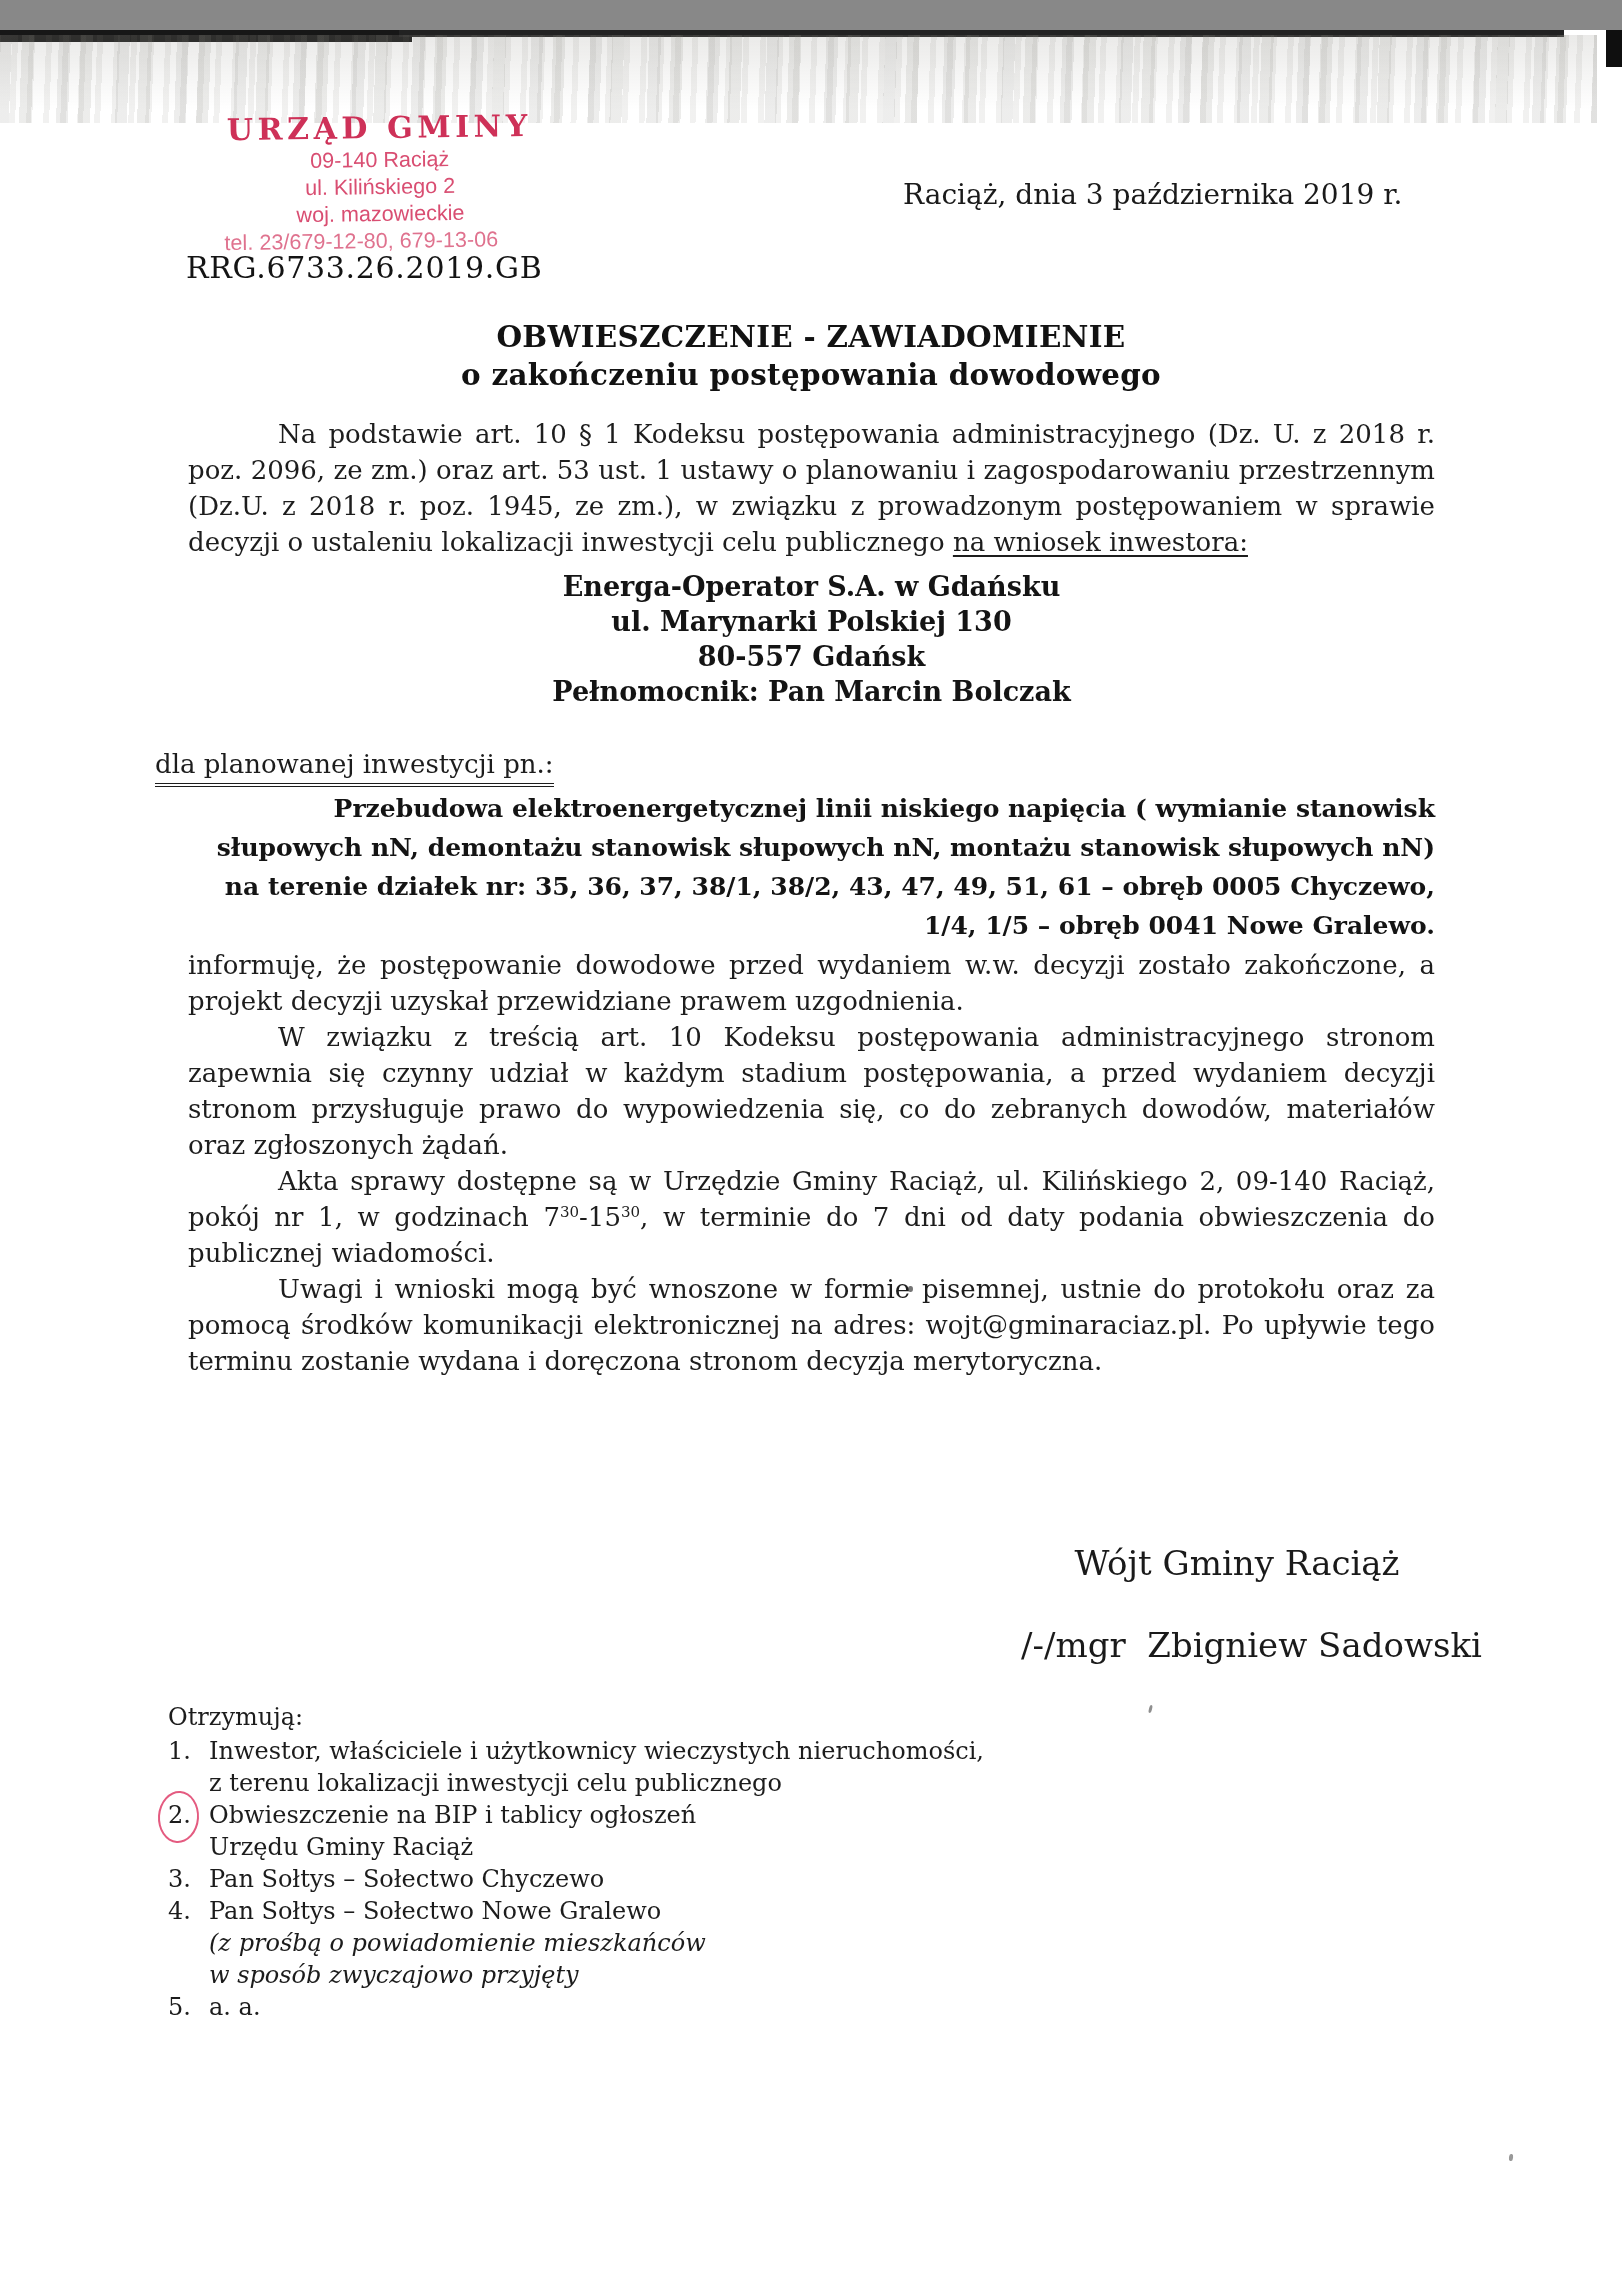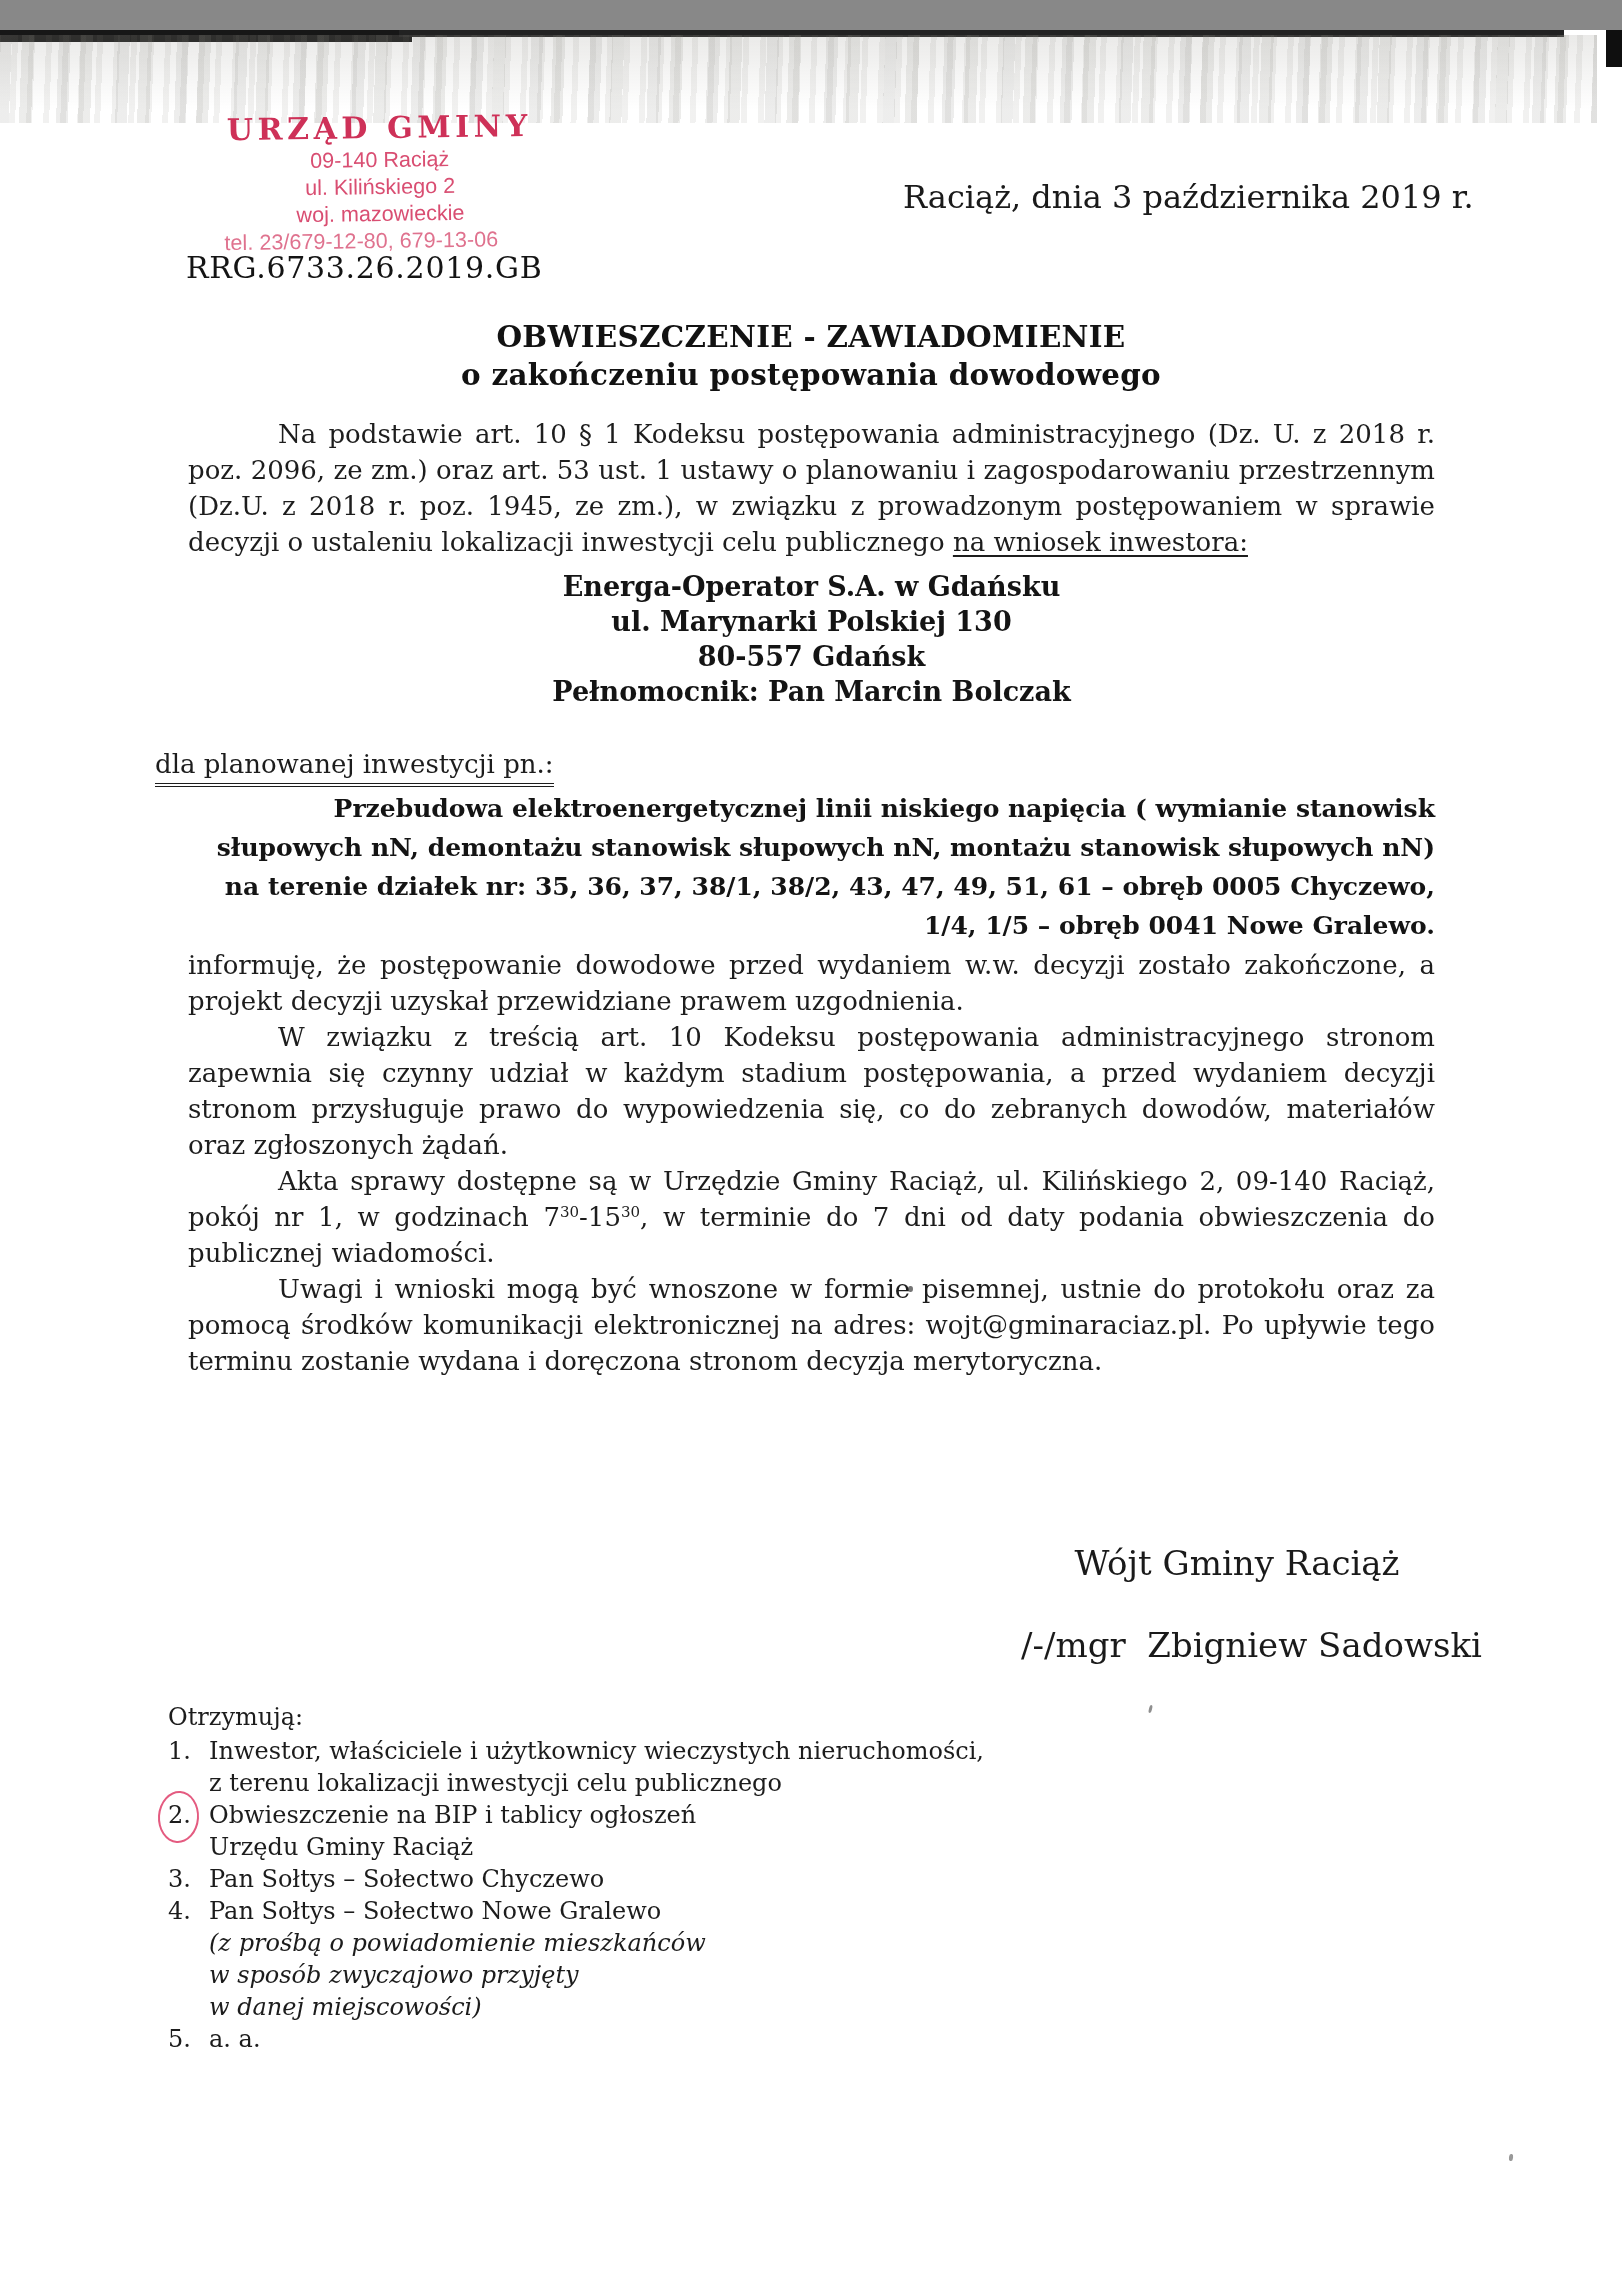--- a/index.html
+++ b/index.html
@@ -24,21 +24,21 @@
   .speck.s2{left:1149px;top:1675px;width:3.3px;height:7.9px;opacity:.6;transform:rotate(14deg);border-radius:40%;}
   .speck.s3{left:1509px;top:2124px;width:3.9px;height:7.2px;opacity:.55;border-radius:40%;transform:rotate(8deg);}
 
   
   .stamp{position:absolute;left:195px;top:79px;width:370px;text-align:center;transform:rotate(-0.8deg);}
   .stamp-title{font-size:30px;font-weight:bold;letter-spacing:4.6px;color:#ce3158;line-height:37px;}
   .stamp-line{font-family:"Liberation Sans","DejaVu Sans",sans-serif;font-size:21.6px;line-height:27px;color:#d94e72;}
   .stamp-tel{white-space:nowrap;margin-left:-39px;color:#da5a7b;opacity:.85;}
 
   .ref{position:absolute;left:186px;top:220px;font-size:30px;letter-spacing:0.7px;color:#141414;}
-  .date{position:absolute;left:903px;top:148px;font-size:32px;color:#1a1a1a;}
+  .date{position:absolute;left:903px;top:148px;font-size:28px;color:#1a1a1a;}
 
   .title{position:absolute;left:0;top:288px;width:1622px;text-align:center;font-weight:bold;font-size:29.4px;line-height:38px;color:#121212;letter-spacing:0.3px;}
 
   .body{position:absolute;left:188px;top:386px;width:1247px;font-size:26px;line-height:36px;}
   p.just{margin:0;text-align:justify;}
   .indent{text-indent:90px;}
   .underlined{text-decoration:underline;text-decoration-thickness:2px;text-underline-offset:3.9px;}
   .investor{margin-top:9.2px;text-align:center;font-weight:bold;font-size:27px;line-height:35px;color:#141414;}
   .for-label{margin-top:37px;margin-left:-33px;font-size:26px;}
   .u2{border-bottom:4.6px double #1d1d1d;padding-bottom:0.7px;display:inline-block;}
@@ -151,21 +151,20 @@
         <span class="dl">Pan Sołtys – Sołectwo Chyczewo</span>
       </span>
     </div>
 
     <div class="dist-item">
       <span class="num">4.</span>
       <span class="lines">
         <span class="dl">Pan Sołtys – Sołectwo Nowe Gralewo</span>
         <span class="dl it">(z prośbą o powiadomienie mieszkańców</span>
         <span class="dl it">w sposób zwyczajowo przyjęty</span>
-        <span class="dl it">w danej miejscowości)</span>
       </span>
     </div>
 
     <div class="dist-item">
       <span class="num">5.</span>
       <span class="lines">
         <span class="dl">a. a.</span>
       </span>
     </div>
   </div>

